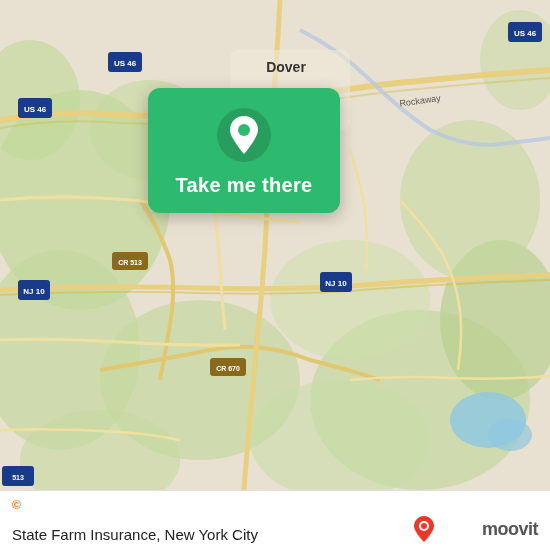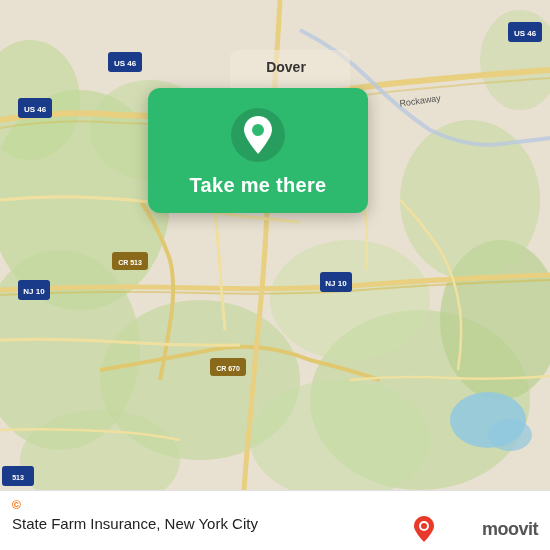--- a/index.html
+++ b/index.html
@@ -35,21 +35,21 @@
       position: absolute;
       top: 0;
       left: 0;
     }
 
     
     #take-me-there-card {
       position: absolute;
       top: 88px;
       left: 148px;
-      width: 220px;
+      width: 192px;
       background: #2eba6e;
       border-radius: 12px;
       display: flex;
       flex-direction: column;
       align-items: center;
       padding: 20px 16px 16px 16px;
       box-shadow: 0 4px 16px rgba(0,0,0,0.25);
       cursor: pointer;
     }
 
@@ -88,21 +88,21 @@
     }
 
     #osm-logo {
       color: #f86c00;
       font-weight: bold;
       font-size: 12px;
     }
 
     #location-info {
       display: flex;
-      align-items: flex-start;
+      align-items: flex-end;
       justify-content: space-between;
     }
 
     #location-name {
       font-size: 15px;
       color: #222;
       font-weight: 500;
     }
 
     #moovit-logo {

